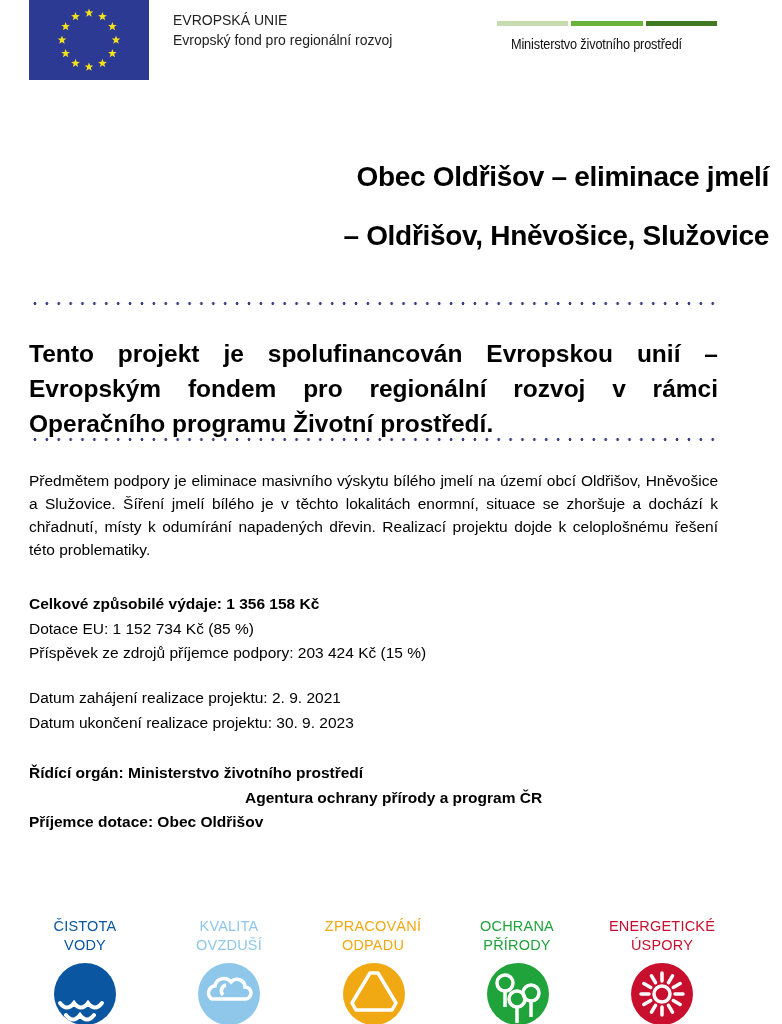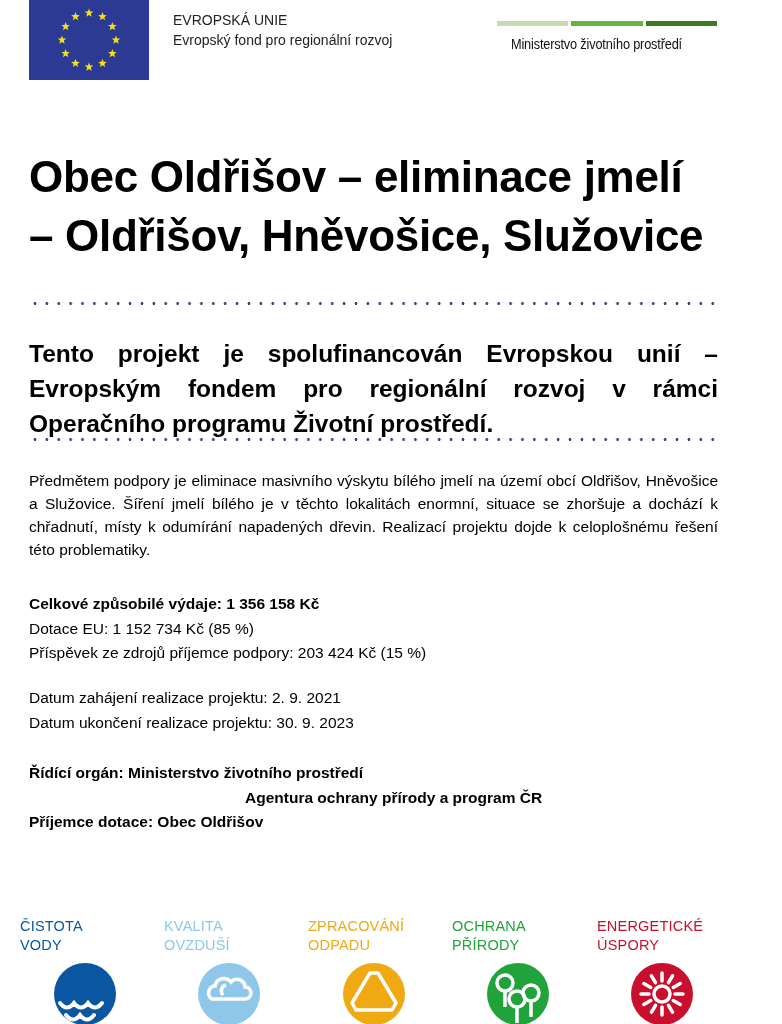--- a/index.html
+++ b/index.html
@@ -8,33 +8,33 @@
   .abs { position:absolute; }
   
   .eu-flag { left:29px; top:0; width:120px; height:80px; background:#2d3a94; }
   .eu-flag svg { width:120px; height:80px; display:block; }
   .eu-text { left:160px; top:10px; font-size:14px; line-height:20px; color:#222; }
   .eu-text div { white-space:nowrap;margin-left:13px; }
   .mzp-bars { left:497px; top:21px; width:220px; height:6px; display:flex; gap:3px; }
   .mzp-bars span { flex:1; height:5px; }
   .mzp-name { left:511px; top:36px; font-size:14.5px; color:#111; letter-spacing:-0.2px; transform:scaleX(0.88); transform-origin:left; white-space:nowrap; }
   
-  .title { left:29px; top:147px; width:740px; font-weight:bold; font-size:44px; line-height:59px; letter-spacing:-0.3px; }
+  .title { left:29px; top:147px; width:740px; font-weight:bold; font-size:28px; line-height:59px; letter-spacing:-0.3px;text-align:right; }
   .title div { white-space:nowrap; }
   .dots { left:29px; width:690px; height:3px;
           background-image:radial-gradient(circle, #3b3b80 1.3px, transparent 1.6px);
           background-size:11.9px 3px; background-repeat:repeat-x; }
   .subtitle { left:29px; top:320px; width:689px; font-weight:bold; font-size:24.5px; line-height:35px; text-align:justify; text-align-last:left;margin-top:16px; }
   .para { left:29px; top:469px; width:689px; font-size:15.5px; line-height:23px; text-align:justify; }
   .para::after { content:""; }
   .lines { left:29px; font-size:15.5px; line-height:24.5px; white-space:nowrap; }
   .bold { font-weight:bold; }
   .indent { padding-left:216px; }
   
-  .cat { top:917px; width:130px; font-size:14.5px; line-height:19px; letter-spacing:0.2px; }
+  .cat { top:917px; width:130px; text-align:center; font-size:14.5px; line-height:19px; letter-spacing:0.2px; }
   .cat-icon { top:963px; width:62px; height:62px; border-radius:50%; overflow:hidden; }
   .cat-icon svg { display:block; }
 </style>
 </head>
 <body>
 
 <div class="abs eu-flag">
   <svg viewBox="0 0 120 80">
     <rect width="120" height="80" fill="#2d3a94"></rect>
     <g fill="#f4e11c" id="stars">

